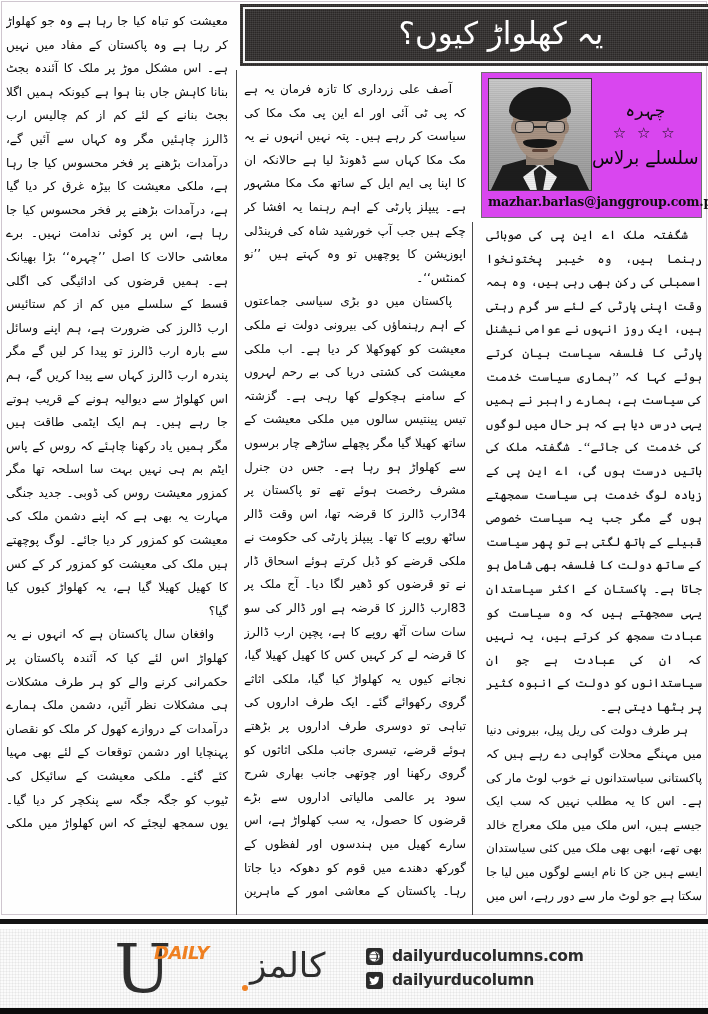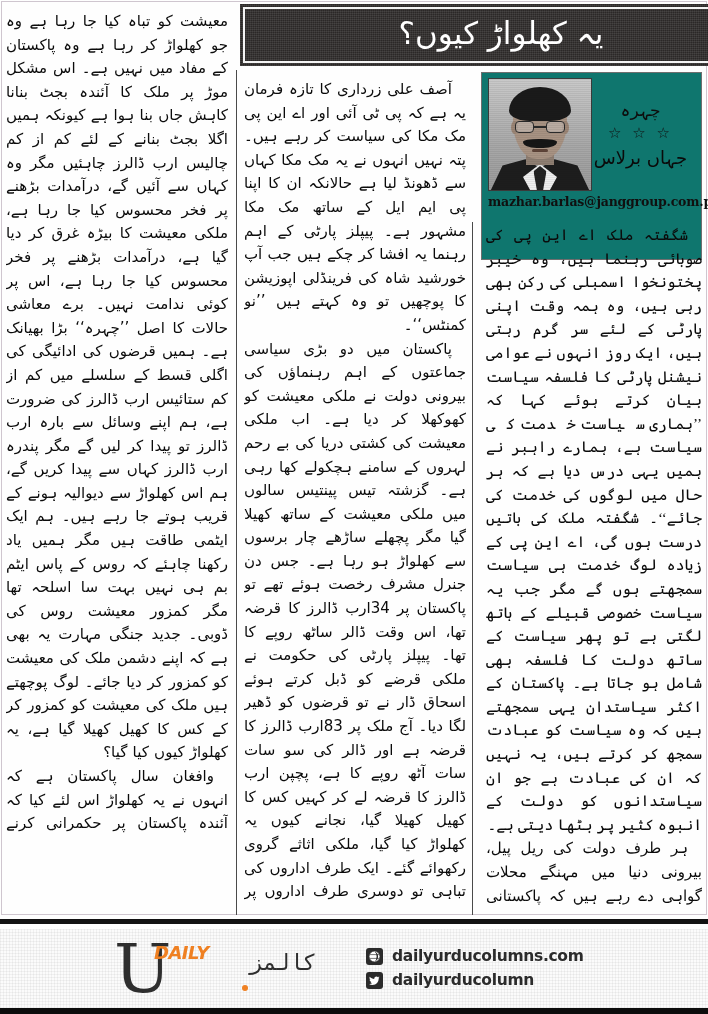--- a/index.html
+++ b/index.html
@@ -82,24 +82,24 @@
     white-space: nowrap;
     padding-bottom: 3px;
   }
 
   
   .author-card {
     position: absolute;
     left: 481px;
     top: 72px;
     width: 221px;
-    height: 188px;
+    height: 146px;
     border: 1px solid #6f6f6f;
     box-sizing: border-box;
-    background: #0f766e;
+    background: #d946ef;
     padding: 5px 6px 4px 6px;
   }
   .author-row {
     display: flex;
     flex-direction: row;
     height: 113px;
   }
   .author-photo {
     width: 104px;
     height: 113px;
@@ -238,21 +238,21 @@
   
   .col {
     position: absolute;
     top: 8px;
     box-sizing: border-box;
     direction: rtl;
     unicode-bidi: isolate;
     text-align: justify;
     text-align-last: right;
     color: #0b0b0b;
-    font-size: 15px;
+    font-size: 12px;
     line-height: 23.6px;
     font-family: "DejaVu Sans", "Liberation Sans", sans-serif;
     overflow: hidden;
     word-spacing: 0.5px;
   }
   .col p { margin: 0 0 0 0; text-indent: 14px; }
   .col p.noindent { text-indent: 0; }
 
   
   .col-right {
@@ -353,27 +353,26 @@
   .brand-dot {
     position: absolute;
     left: 130px; top: 48px;
     width: 6px; height: 6px;
     background: #ef8022;
     border-radius: 50%;
   }
   .brand-urdu {
     position: absolute;
     left: 138px; top: 4px;
-    font-size: 22px;
+    font-size: 34px;
     line-height: 48px;
     color: #2e2e2e;
     direction: rtl;
     unicode-bidi: isolate;
     white-space: nowrap;
-    font-family: Liberation Mono, monospace;
   }
 
   .social {
     display: flex;
     flex-direction: column;
     justify-content: flex-start;
     gap: 3px;
     margin-left: 4px;
   }
   .social-row {
@@ -430,21 +429,21 @@
           <div class="ph-hair"></div>
           <div class="ph-glasses"></div>
           <div class="ph-bridge"></div>
           <div class="ph-mous"></div>
           <div class="ph-mouth"></div>
           <div class="ph-grain"></div>
         </div>
         <div class="author-meta">
           <div class="author-kicker">چہرہ</div>
           <div class="author-stars">☆ ☆ ☆</div>
-          <div class="author-name">جہاں برلاس</div>
+          <div class="author-name">سلسلے برلاس</div>
         </div>
       </div>
       <div class="author-email">mazhar.barlas@janggroup.com.pk</div>
     </div>
 
     <div class="vrule vrule-a"></div>
     <div class="vrule vrule-b"></div>
 
     <div class="col col-right">
       <p>شگفتہ ملک اے این پی کی صوبائی رہنما ہیں، وہ خیبر پختونخوا اسمبلی کی رکن بھی رہی ہیں، وہ ہمہ وقت اپنی پارٹی کے لئے سر گرم رہتی ہیں، ایک روز انہوں نے عوامی نیشنل پارٹی کا فلسفہ سیاست بیان کرتے ہوئے کہا کہ ’’ہماری سیاست خدمت کی سیاست ہے، ہمارے راہبر نے ہمیں یہی درس دیا ہے کہ ہر حال میں لوگوں کی خدمت کی جائے‘‘۔ شگفتہ ملک کی باتیں درست ہوں گی، اے این پی کے زیادہ لوگ خدمت ہی سیاست سمجھتے ہوں گے مگر جب یہ سیاست خصوصی قبیلے کے ہاتھ لگتی ہے تو پھر سیاست کے ساتھ دولت کا فلسفہ بھی شامل ہو جاتا ہے۔ پاکستان کے اکثر سیاستدان یہی سمجھتے ہیں کہ وہ سیاست کو عبادت سمجھ کر کرتے ہیں، یہ نہیں کہ ان کی عبادت ہے جو ان سیاستدانوں کو دولت کے انبوہ کثیر پر بٹھا دیتی ہے۔</p>

